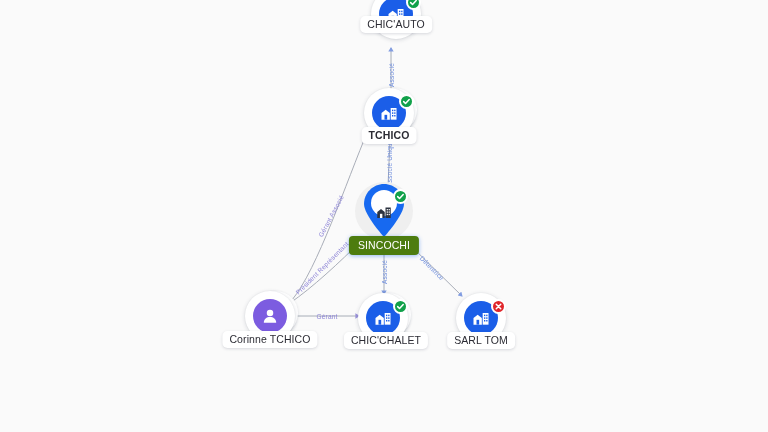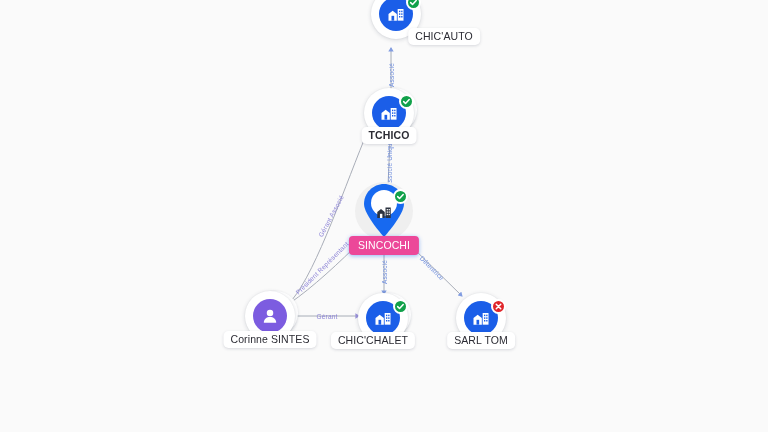--- a/index.html
+++ b/index.html
@@ -111,21 +111,21 @@
     border-radius: 5px;
     padding: 2px 7px 3px 7px;
     font-size: 10.5px;
     color: #2b2b33;
     white-space: nowrap;
     box-shadow: 0 1px 3px rgba(40,50,80,.17);
     letter-spacing: .1px;
     cursor: pointer;
   }
   .node-label.focused {
-    background: #ec4899;
+    background: #4d7c0f;
     color: #ffffff;
     box-shadow: 0 1px 4px rgba(23,105,240,.45);
     font-size: 10.5px;
     padding: 3px 9px 4px 9px;
     border-radius: 4px;
   }
 
   
   .edge-label {
     position: absolute;
@@ -190,21 +190,21 @@
             <rect x="6.6" y="14.2" width="3.2" height="5.8" fill="#1b5ee8"></rect>
           </svg>
         </div>
         <div class="badge ok" style="left:10px;top:-19px">
           <svg width="9" height="9" viewBox="0 0 12 12" aria-hidden="true">
             <path d="M2.2 6.2 L4.7 8.7 L9.6 3.4" stroke="#ffffff" stroke-width="2" fill="none" stroke-linecap="round" stroke-linejoin="round"></path>
           </svg>
         </div>
         <div class="node-hit"></div>
       </div>
-      <div class="node-label" style="left: 396px; top: 28px; margin-left: 48px;">CHIC'AUTO</div>
+      <div class="node-label" style="left: 396px; top: 16px;">CHIC'AUTO</div>
       <div class="node" style="left: 389px; top: 113px;">
         <div class="stack-card stack-3"></div>
         <div class="stack-card stack-2"></div>
         <div class="stack-card stack-1"></div>
         <div class="halo"></div>
         <div class="disc" style="background:#1b5ee8">
           <svg width="20" height="20" viewBox="0 0 24 24" aria-hidden="true">
             <path d="M3 20 L3 12 L8 8 L13 12 L13 20 Z" fill="#ffffff"></path>
             <rect x="14" y="6" width="7" height="14" fill="#ffffff"></rect>
             <rect x="15.6" y="8" width="1.6" height="1.8" fill="#1b5ee8"></rect>
@@ -255,21 +255,21 @@
         <div class="stack-card stack-1"></div>
         <div class="halo"></div>
         <div class="disc purple" style="background:#7c5ce0">
           <svg width="20" height="20" viewBox="0 0 24 24" aria-hidden="true">
             <circle cx="12" cy="8.4" r="3.9" fill="#ffffff"></circle>
             <path d="M4.6 20 C4.6 15.6 8 13.2 12 13.2 C16 13.2 19.4 15.6 19.4 20 Z" fill="#ffffff"></path>
           </svg>
         </div>
         <div class="node-hit"></div>
       </div>
-      <div class="node-label" style="left: 270px; top: 331px;">Corinne SINTES</div>
+      <div class="node-label" style="left: 270px; top: 331px;">Corinne TCHICO</div>
       <div class="node" style="left: 383px; top: 318px;">
         <div class="stack-card stack-3"></div>
         <div class="stack-card stack-2"></div>
         <div class="stack-card stack-1"></div>
         <div class="halo"></div>
         <div class="disc" style="background:#1b5ee8">
           <svg width="20" height="20" viewBox="0 0 24 24" aria-hidden="true">
             <path d="M3 20 L3 12 L8 8 L13 12 L13 20 Z" fill="#ffffff"></path>
             <rect x="14" y="6" width="7" height="14" fill="#ffffff"></rect>
             <rect x="15.6" y="8" width="1.6" height="1.8" fill="#1b5ee8"></rect>
@@ -281,21 +281,21 @@
             <rect x="6.6" y="14.2" width="3.2" height="5.8" fill="#1b5ee8"></rect>
           </svg>
         </div>
         <div class="badge ok" style="left:10px;top:-19px">
           <svg width="9" height="9" viewBox="0 0 12 12" aria-hidden="true">
             <path d="M2.2 6.2 L4.7 8.7 L9.6 3.4" stroke="#ffffff" stroke-width="2" fill="none" stroke-linecap="round" stroke-linejoin="round"></path>
           </svg>
         </div>
         <div class="node-hit"></div>
       </div>
-      <div class="node-label" style="left: 373px; top: 332px;">CHIC'CHALET</div>
+      <div class="node-label" style="left: 386px; top: 332px;">CHIC'CHALET</div>
       <div class="node" style="left: 481px; top: 318px;">
         <div class="halo"></div>
         <div class="disc" style="background:#1b5ee8">
           <svg width="20" height="20" viewBox="0 0 24 24" aria-hidden="true">
             <path d="M3 20 L3 12 L8 8 L13 12 L13 20 Z" fill="#ffffff"></path>
             <rect x="14" y="6" width="7" height="14" fill="#ffffff"></rect>
             <rect x="15.6" y="8" width="1.6" height="1.8" fill="#1b5ee8"></rect>
             <rect x="18.2" y="8" width="1.6" height="1.8" fill="#1b5ee8"></rect>
             <rect x="15.6" y="11.2" width="1.6" height="1.8" fill="#1b5ee8"></rect>
             <rect x="18.2" y="11.2" width="1.6" height="1.8" fill="#1b5ee8"></rect>

